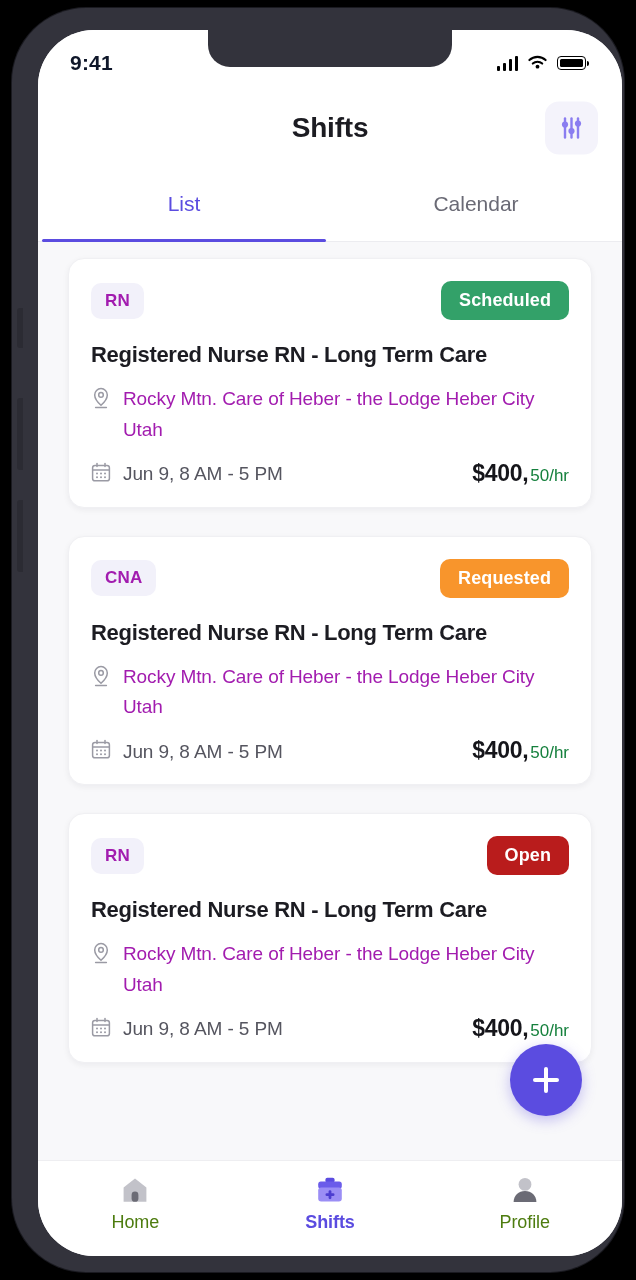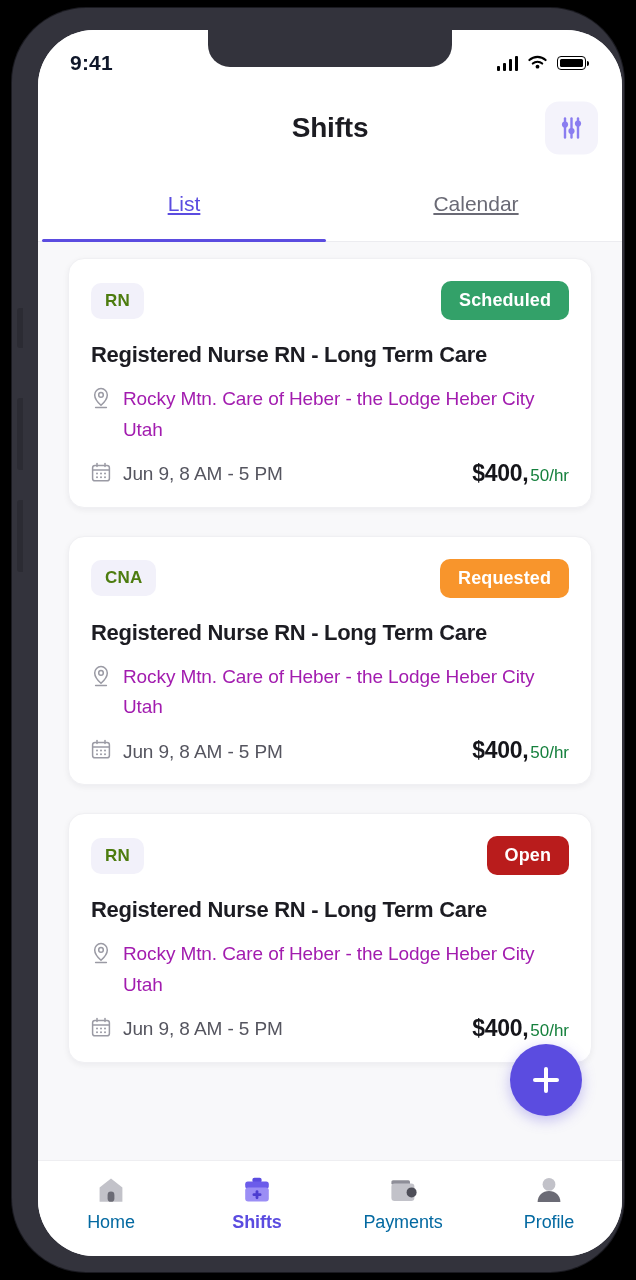--- a/index.html
+++ b/index.html
@@ -143,21 +143,20 @@
   .tab {
     flex: 1;
     display: flex;
     align-items: center;
     justify-content: center;
     font-size: 21px;
     color: #6a6a75;
     cursor: pointer;
     position: relative;
     padding-bottom: 4px;
-    text-decoration: underline;
   }
   .tab.active { color: #5b4ce0; }
   .tab.active::after {
     content: "";
     position: absolute;
     bottom: -1px;
     left: 4px; right: 4px;
     height: 3px;
     background: #5b4ce0;
     border-radius: 2px;
@@ -182,21 +181,21 @@
     margin-bottom: 28px;
   }
   .card-top {
     display: flex;
     align-items: center;
     justify-content: space-between;
     margin-bottom: 22px;
   }
   .role-badge {
     background: #f2f1fa;
-    color: #4d7c0f;
+    color: #a21caf;
     font-size: 17px;
     font-weight: bold;
     padding: 8px 14px;
     border-radius: 10px;
     letter-spacing: .2px;
   }
   .status-pill {
     color: #ffffff;
     font-size: 18px;
     font-weight: bold;
@@ -274,21 +273,21 @@
     z-index: 22;
   }
   .nav-item {
     flex: 1;
     display: flex;
     flex-direction: column;
     align-items: center;
     gap: 7px;
     cursor: pointer;
   }
-  .nav-label { font-size: 18px; color: #0369a1; letter-spacing: -.1px; }
+  .nav-label { font-size: 18px; color: #4d7c0f; letter-spacing: -.1px; }
   .nav-item.active .nav-label { color: #5b4ce0; font-weight: bold; }
 </style>
 </head>
 <body>
 
 <div class="phone-frame">
   <div class="side-btn b1"></div>
   <div class="side-btn b2"></div>
   <div class="side-btn b3"></div>
 
@@ -480,28 +479,20 @@
         <svg width="32" height="30" viewBox="0 0 32 30">
           <rect x="11.4" y="2.8" width="9.2" height="5" rx="2" fill="#5b4ce0"></rect>
           <rect x="4.2" y="6.6" width="23.6" height="7" rx="2.6" fill="#6b5cea"></rect>
           <rect x="4.2" y="12.4" width="23.6" height="14.2" rx="3" fill="#9b8ef5"></rect>
           <rect x="14.6" y="15.2" width="2.8" height="9" rx="1.4" fill="#4c3dd0"></rect>
           <rect x="11.5" y="18.3" width="9" height="2.8" rx="1.4" fill="#4c3dd0"></rect>
         </svg>
         <span class="nav-label">Shifts</span>
       </div>
 
-      <div class="nav-item">
-        <svg width="32" height="30" viewBox="0 0 32 30">
-          <rect x="4.4" y="5.2" width="18.6" height="4.6" rx="1.6" fill="#8e8e98"></rect>
-          <rect x="4.4" y="8.6" width="23" height="17.4" rx="3.2" fill="#c2c2c9"></rect>
-          <circle cx="24.6" cy="17.4" r="5" fill="#4e4e58"></circle>
-        </svg>
-        <span class="nav-label">Payments</span>
-      </div>
 
       <div class="nav-item">
         <svg width="32" height="30" viewBox="0 0 32 30">
           <circle cx="16" cy="9.4" r="6.4" fill="#c2c2c9"></circle>
           <path d="M4.6 27c0-6.4 5.1-11 11.4-11s11.4 4.6 11.4 11z" fill="#6b6b75"></path>
         </svg>
         <span class="nav-label">Profile</span>
       </div>
 
     </div>

